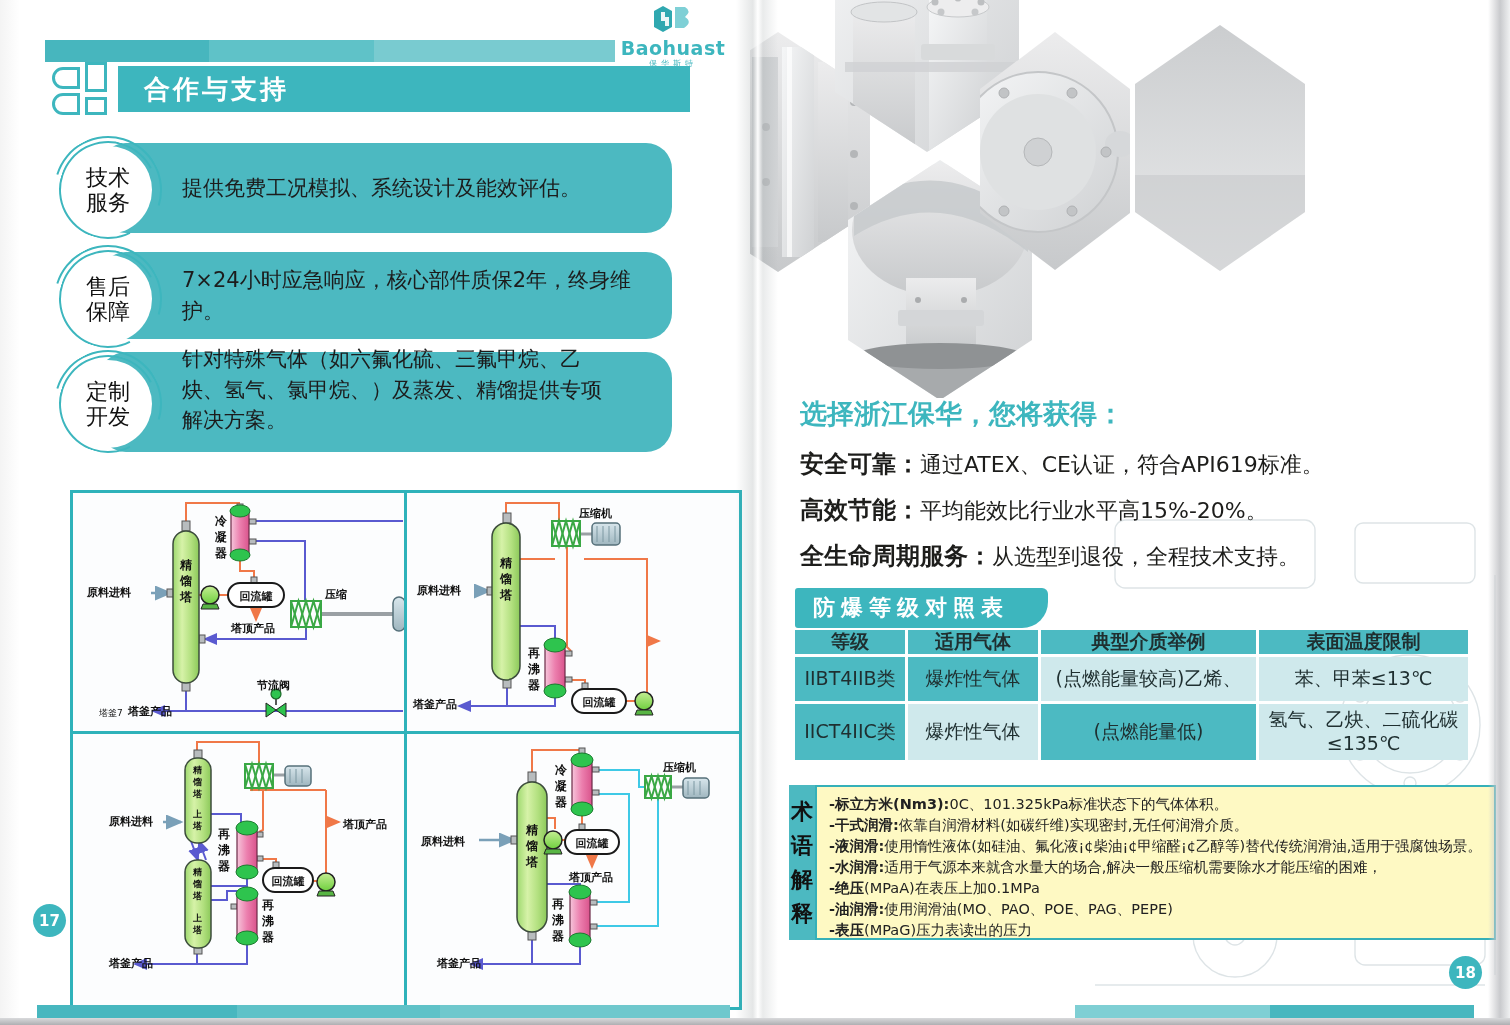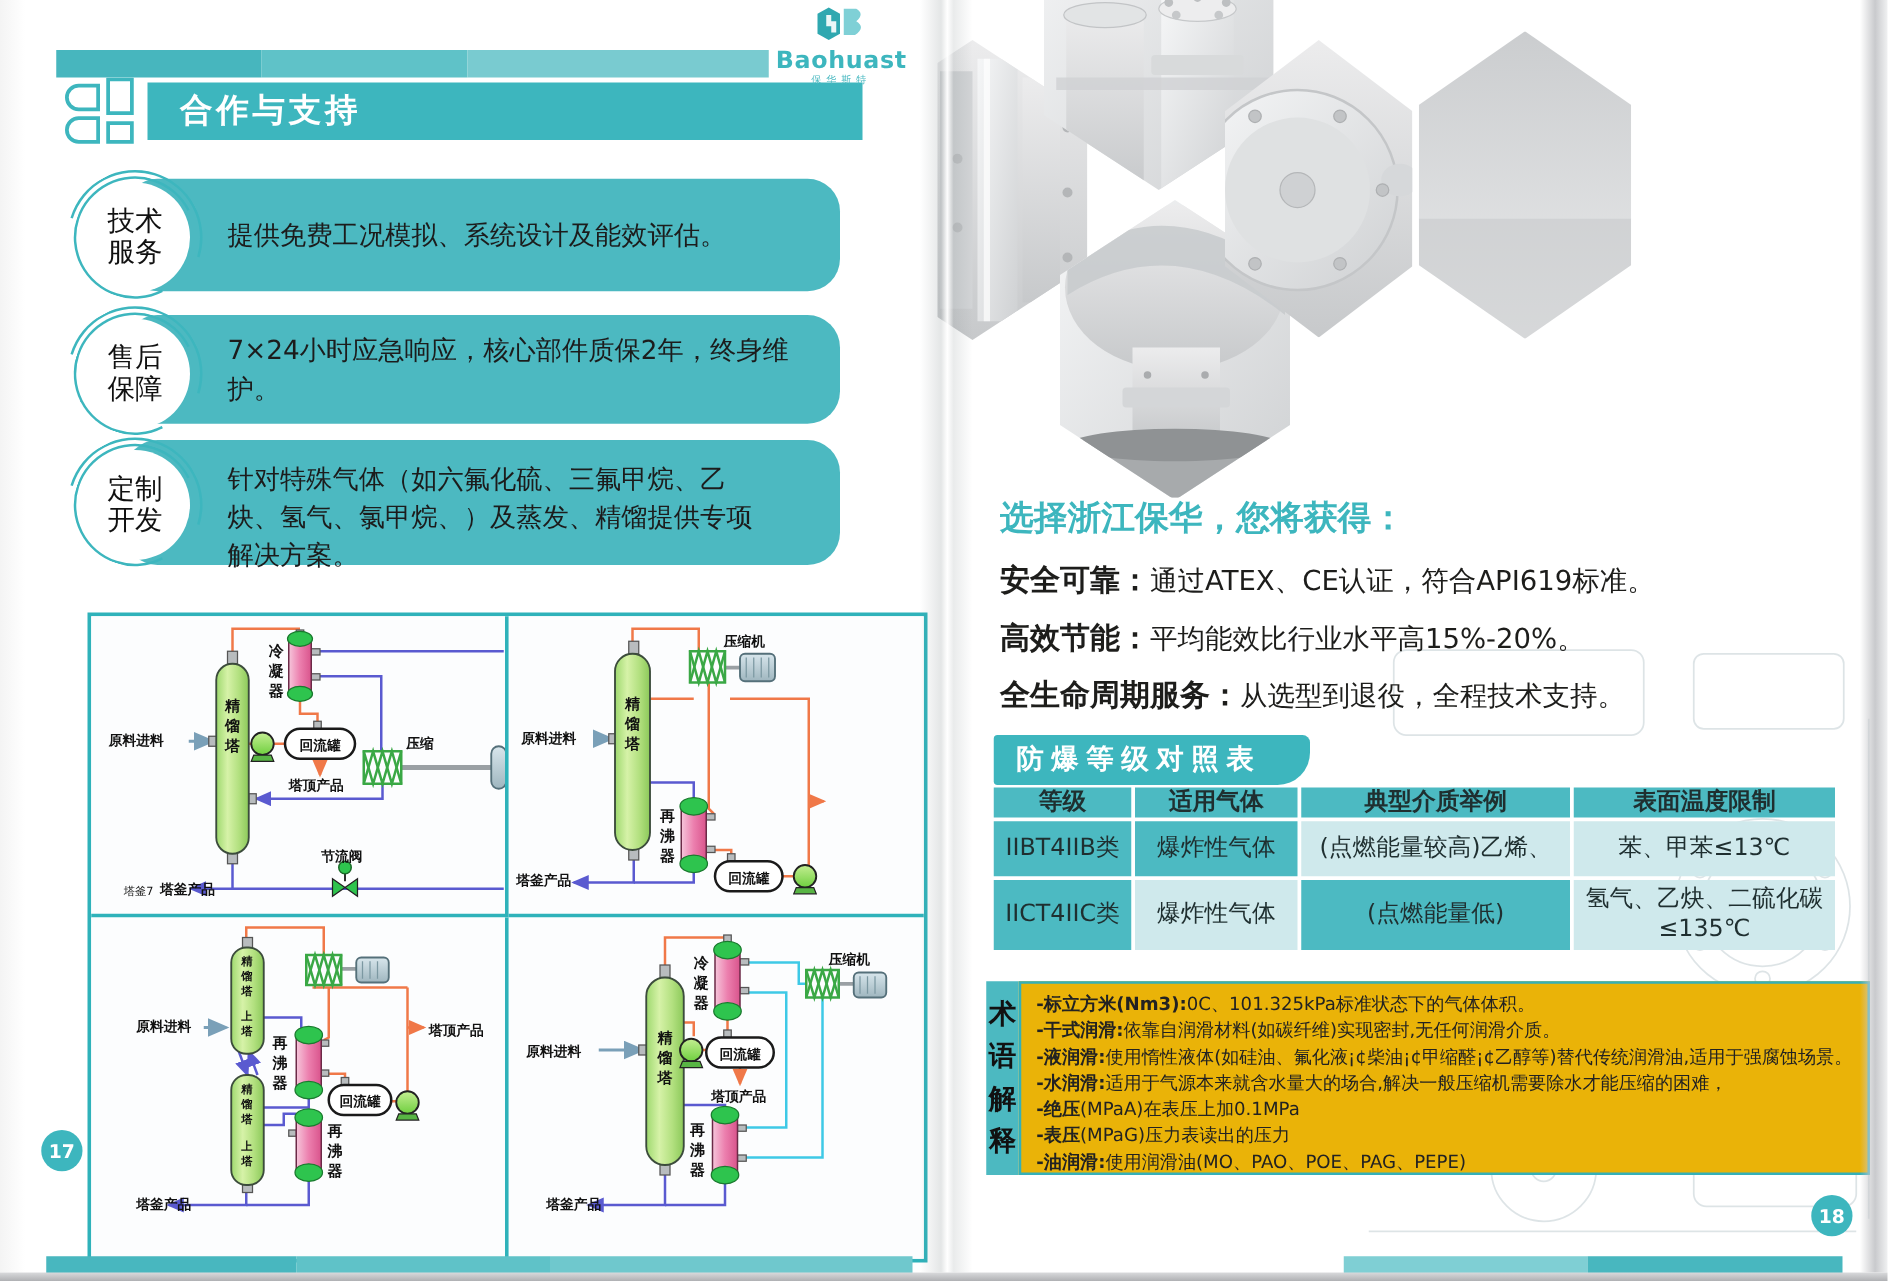--- a/index.html
+++ b/index.html
@@ -93,21 +93,21 @@
   .cell.hd { height:24px; font-weight:600; }
   .cell.r1 { height:44px; }
   .cell.r2 { height:56px; }
   .teal { background:#4cbac2; }
   .lite { background:#cfe9ec; }
 
   .glossary { position:absolute; left:789px; top:785px; width:685px; height:155px; z-index:2; display:flex; }
   .gl-tab { width:68px; background:#4cb9c1; display:flex; align-items:center; justify-content:center; }
   .gl-tab span { width:26px; text-align:center; word-break:break-all; color:#111;
     font-size:22px; font-weight:bold; line-height:34px; }
-  .gl-body { flex:1; border:2px solid #35b0b8; background:#eab308; padding:7px 12px; }
+  .gl-body { flex:1; border:2px solid #35b0b8; background:#fef9c3; padding:7px 12px; }
   .gl-line { font-size:14.5px; color:#222; line-height:21px; white-space:nowrap; overflow:hidden; }
   .gl-line b { font-weight:bold; }
 </style>
 </head>
 <body>
 
 <svg width="0" height="0" style="position:absolute">
   <defs>
     <linearGradient id="gTower" x1="0" y1="0" x2="1" y2="0">
       <stop offset="0" stop-color="#9ed96e"></stop>
@@ -201,21 +201,21 @@
       <span>售后</span>
       <span>保障</span>
     </div>
     <div class="pill-text" style="top:252px;height:87px;width:450px">7×24小时应急响应，核心部件质保2年，终身维护。</div>
 
     <div class="pill" style="top:352px;height:100px"></div>
     <div class="badge" style="top:360px">
       <span>定制</span>
       <span>开发</span>
     </div>
-    <div class="pill-text" style="top:364px;height:100px;width:420px">针对特殊气体（如六氟化硫、三氟甲烷、乙炔、氢气、氯甲烷、）及蒸发、精馏提供专项解决方案。</div>
+    <div class="pill-text" style="top:340px;height:100px;width:420px">针对特殊气体（如六氟化硫、三氟甲烷、乙炔、氢气、氯甲烷、）及蒸发、精馏提供专项解决方案。</div>
 
     <div class="diagrams">
 
       <div class="quad br bb">
         <svg width="331" height="238" viewBox="0 0 331 238">
           <polyline points="113,38 113,10 166,10 166,16" fill="none" stroke="#f07848" stroke-width="2"></polyline>
           <line x1="182" y1="28" x2="330" y2="28" stroke="#5a5ad0" stroke-width="2"></line>
           <polyline points="182,48 232,48 232,108" fill="none" stroke="#5a5ad0" stroke-width="2"></polyline>
           <polyline points="233,134 233,146 132,146" fill="none" stroke="#5a5ad0" stroke-width="2" marker-end="url(#aB)"></polyline>
           <polyline points="167,68 167,78 181,78 181,86" fill="none" stroke="#f07848" stroke-width="2"></polyline>
@@ -582,22 +582,22 @@
     <div class="glossary">
       <div class="gl-tab">
         <span>术语解释</span>
       </div>
       <div class="gl-body">
         <div class="gl-line"><b>-标立方米(Nm3):</b><span>0C、101.325kPa标准状态下的气体体积。</span></div>
         <div class="gl-line"><b>-干式润滑:</b><span>依靠自润滑材料(如碳纤维)实现密封,无任何润滑介质。</span></div>
         <div class="gl-line"><b>-液润滑:</b><span>使用惰性液体(如硅油、氟化液¡¢柴油¡¢甲缩醛¡¢乙醇等)替代传统润滑油,适用于强腐蚀场景。</span></div>
         <div class="gl-line"><b>-水润滑:</b><span>适用于气源本来就含水量大的场合,解决一般压缩机需要除水才能压缩的困难，</span></div>
         <div class="gl-line"><b>-绝压</b><span>(MPaA)在表压上加0.1MPa</span></div>
+        <div class="gl-line"><b>-油润滑:</b><span>使用润滑油(MO、PAO、POE、PAG、PEPE)</span></div>
         <div class="gl-line"><b>-表压</b><span>(MPaG)压力表读出的压力</span></div>
-        <div class="gl-line"><b>-油润滑:</b><span>使用润滑油(MO、PAO、POE、PAG、PEPE)</span></div>
       </div>
     </div>
 
     <div class="pagenum pn-right">18</div>
     <div class="botbar bb4"></div>
     <div class="botbar bb5"></div>
   </div>
 
   <div class="fold"></div>
   <div class="edge-right"></div>

